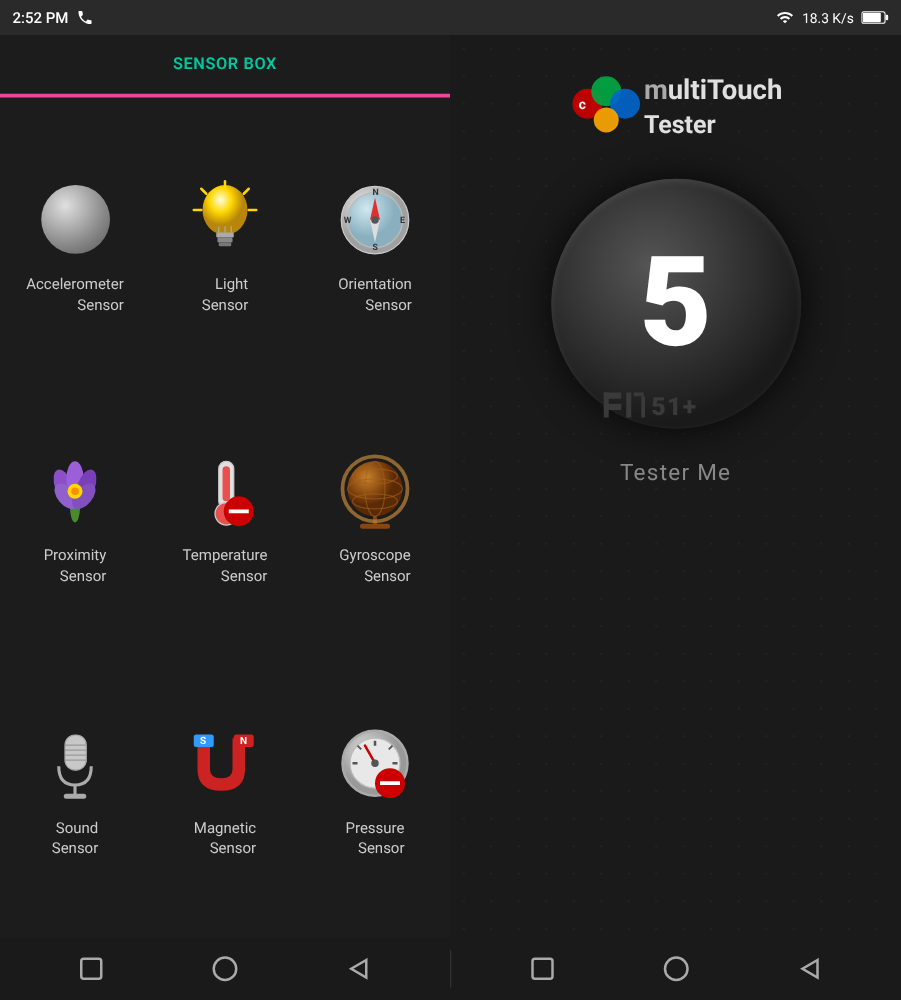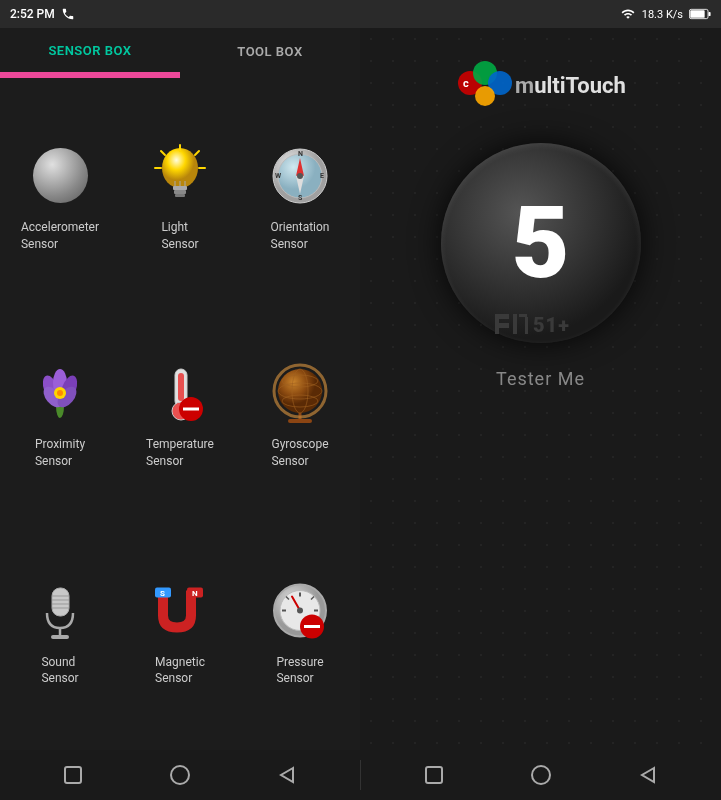--- a/index.html
+++ b/index.html
@@ -71,21 +71,21 @@
       color: #aaa;
       font-size: 13px;
       font-weight: 600;
       letter-spacing: 0.5px;
       cursor: pointer;
       border-bottom: 3px solid transparent;
       text-transform: uppercase;
     }
     .tab.active {
       color: #00c8a0;
-      border-bottom: 6px solid #ec4899;
+      border-bottom: 3px solid #ec4899;
     }
 
     
     .sensor-grid {
       flex: 1;
       display: grid;
       grid-template-columns: repeat(3, 1fr);
       grid-template-rows: repeat(3, auto);
       padding: 10px 0;
       overflow-y: auto;
@@ -102,21 +102,21 @@
       width: 70px;
       height: 70px;
       display: flex;
       align-items: center;
       justify-content: center;
       margin-bottom: 8px;
     }
     .sensor-label {
       color: #ccc;
       font-size: 12px;
-      text-align: left;
+      text-align: right;
       line-height: 1.4;
     }
 
     
     .right-panel {
       flex: 1;
       background: #1a1a1a;
       display: flex;
       flex-direction: column;
       align-items: center;
@@ -153,21 +153,21 @@
     }
     .touch-me-text {
       color: #888;
       font-size: 18px;
       letter-spacing: 1px;
       margin-top: 5px;
     }
     .brand-watermark {
       position: absolute;
       bottom: 80px;
-      right: 8px;
+      right: 20px;
       color: #3a3a3a;
       font-size: 18px;
       font-weight: 900;
       letter-spacing: 1px;
     }
 
     
     .nav-bar {
       width: 100%;
       height: 50px;
@@ -246,23 +246,20 @@
 </div>
 
 <div class="main-content">
 
   <div class="left-panel">
 
     <div class="tab-bar">
       <div class="tab active">
         <span>SENSOR BOX</span>
       </div>
-      <div class="tab">
-        <span>TOOL BOX</span>
-      </div>
     </div>
 
     <div class="sensor-grid">
 
       <div class="sensor-item">
         <div class="sensor-icon">
           <div class="icon-sphere"></div>
         </div>
         <div class="sensor-label">Accelerometer<br>Sensor</div>
       </div>
@@ -469,20 +466,21 @@
         <circle cx="30" cy="15" r="12" fill="#00aa44" opacity="0.9"></circle>
         <circle cx="45" cy="25" r="12" fill="#0066cc" opacity="0.9"></circle>
         <circle cx="30" cy="38" r="10" fill="#ffaa00" opacity="0.9"></circle>
 
         <text x="8" y="29" fill="#fff" font-size="11" font-weight="bold">c</text>
       </svg>
       <div>
         <div style="font-size:22px; font-weight:700; color:#e0e0e0;">
           <span style="color:#aaa;">m</span><span style="color:#e0e0e0;">ultiTouch</span>
         </div>
+        <div style="font-size:20px; font-weight:700; color:#e0e0e0; margin-top:2px;">Tester</div>
       </div>
     </div>
 
     <div class="touch-circle-outer">
       <span class="touch-number">5</span>
     </div>
 
     <div class="touch-me-text">Tester Me</div>
 
     <div class="brand-watermark">

